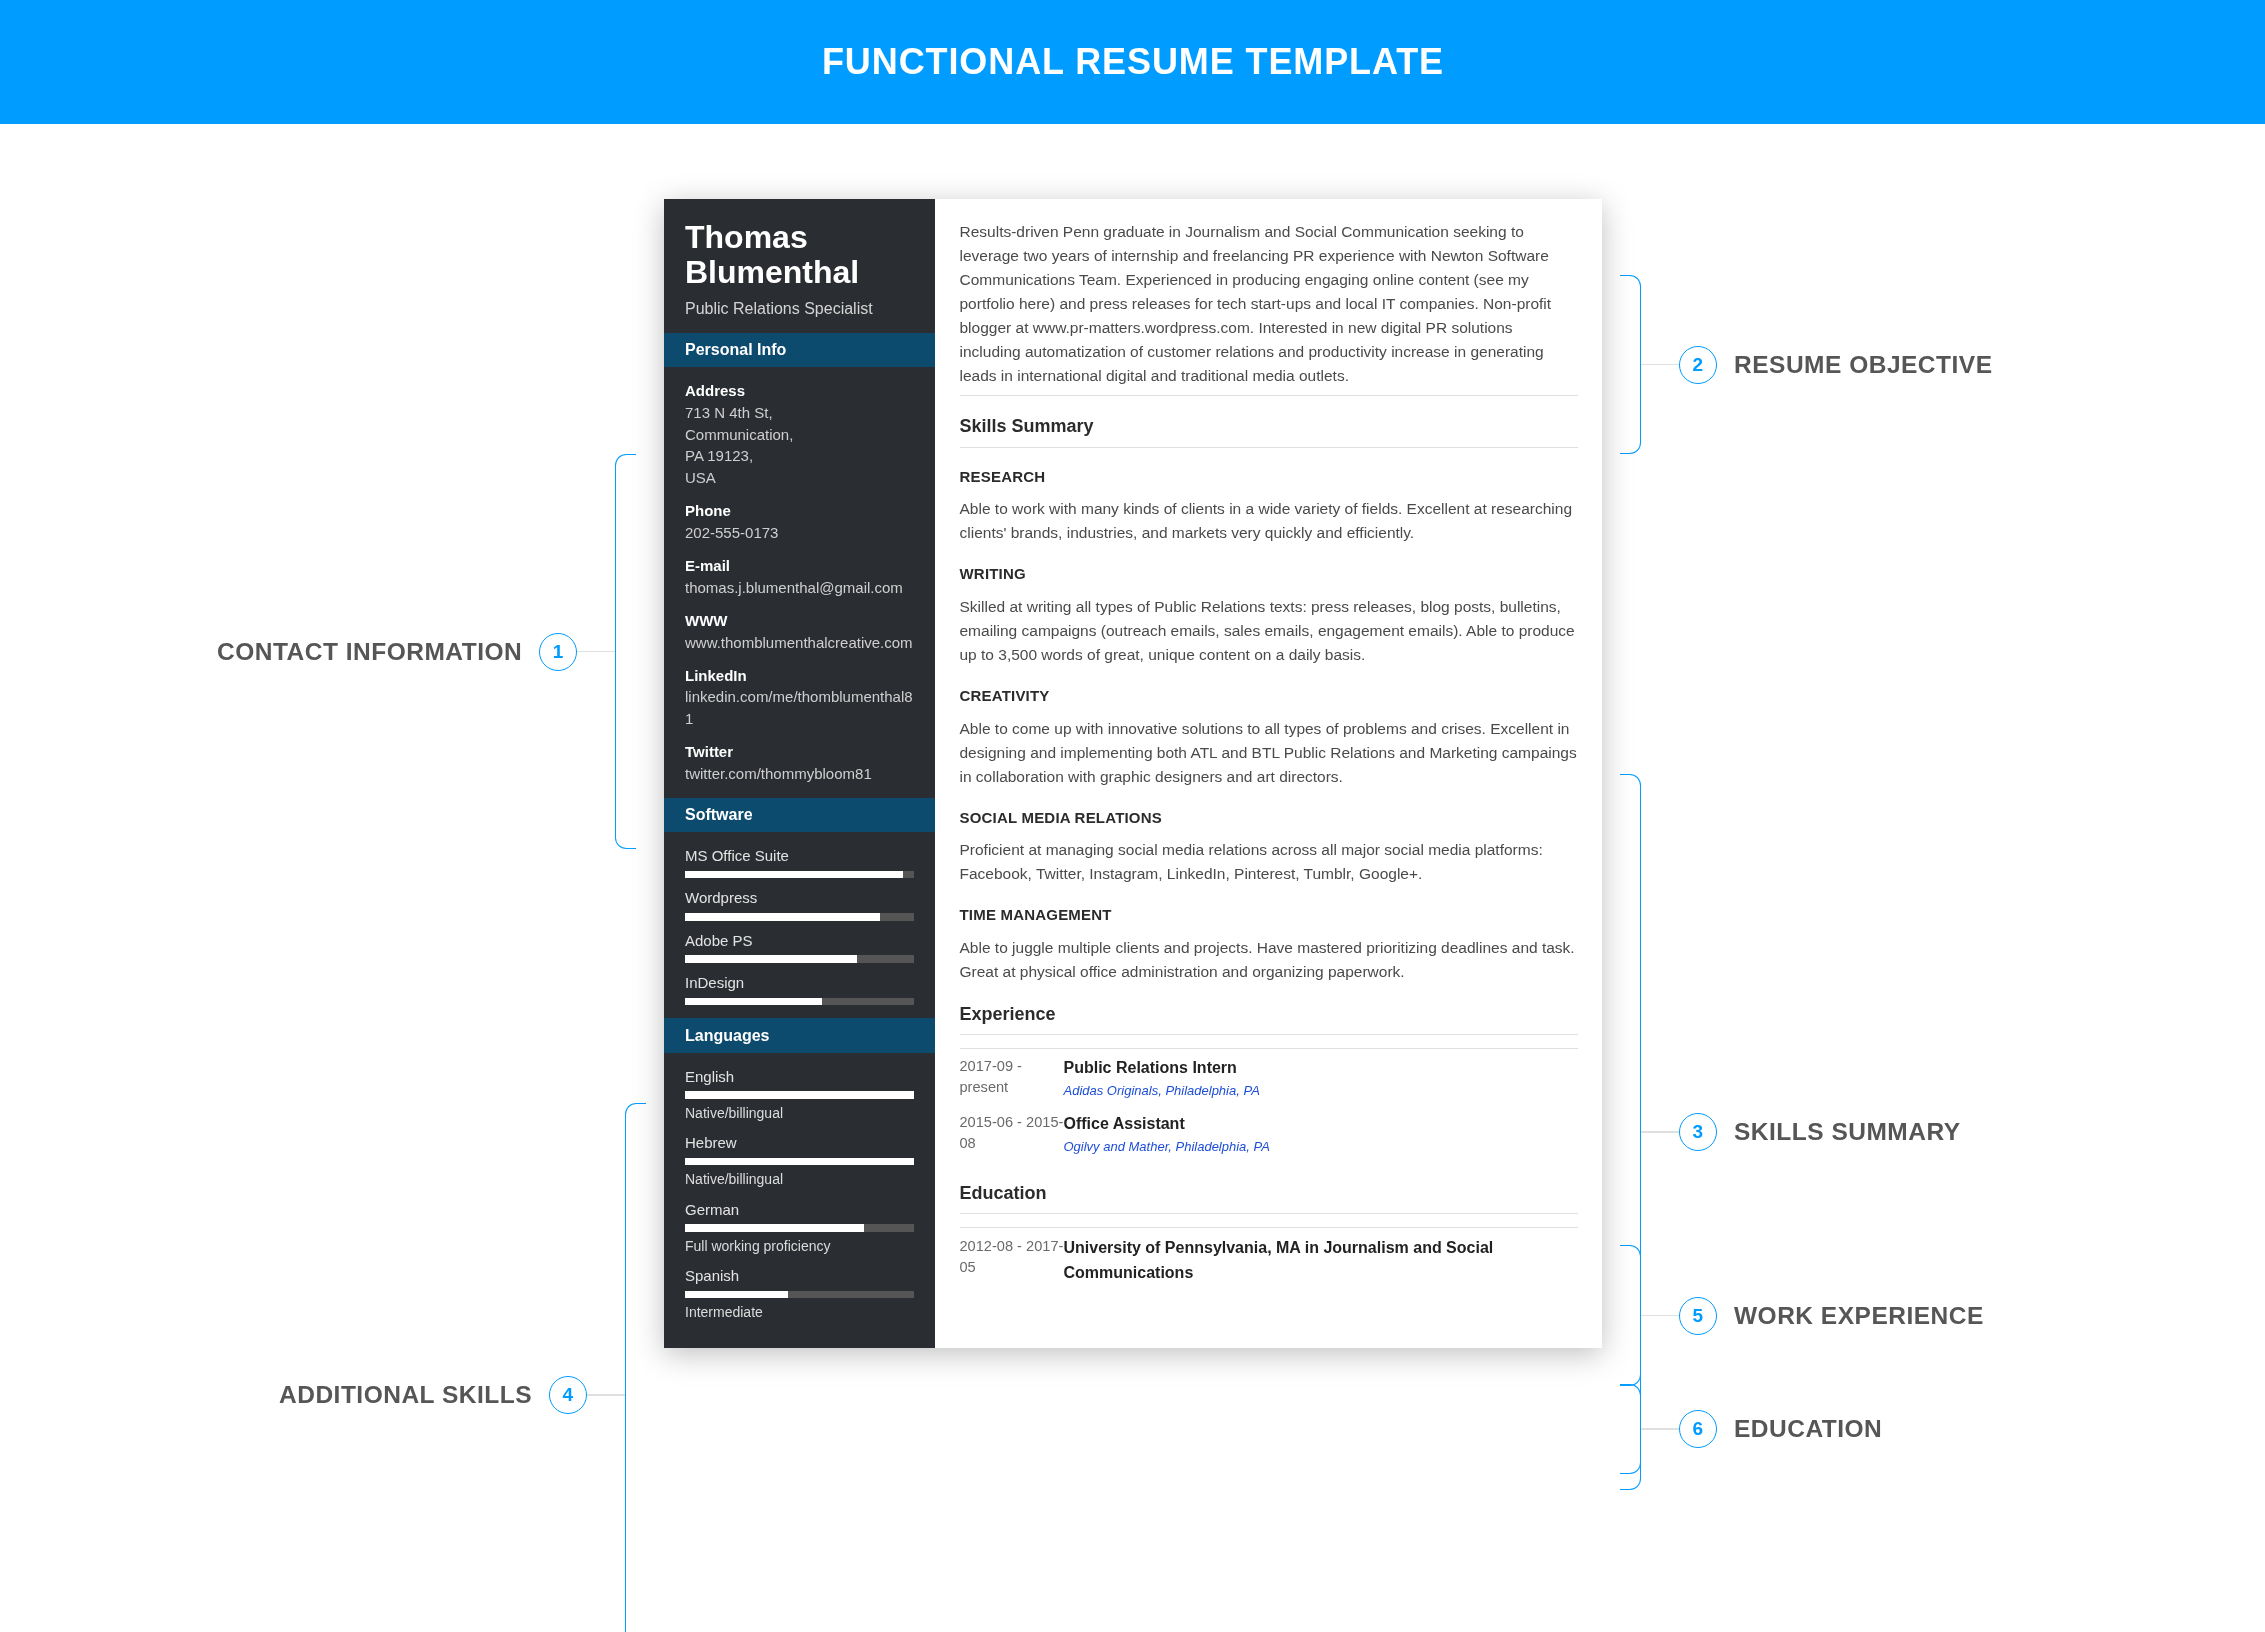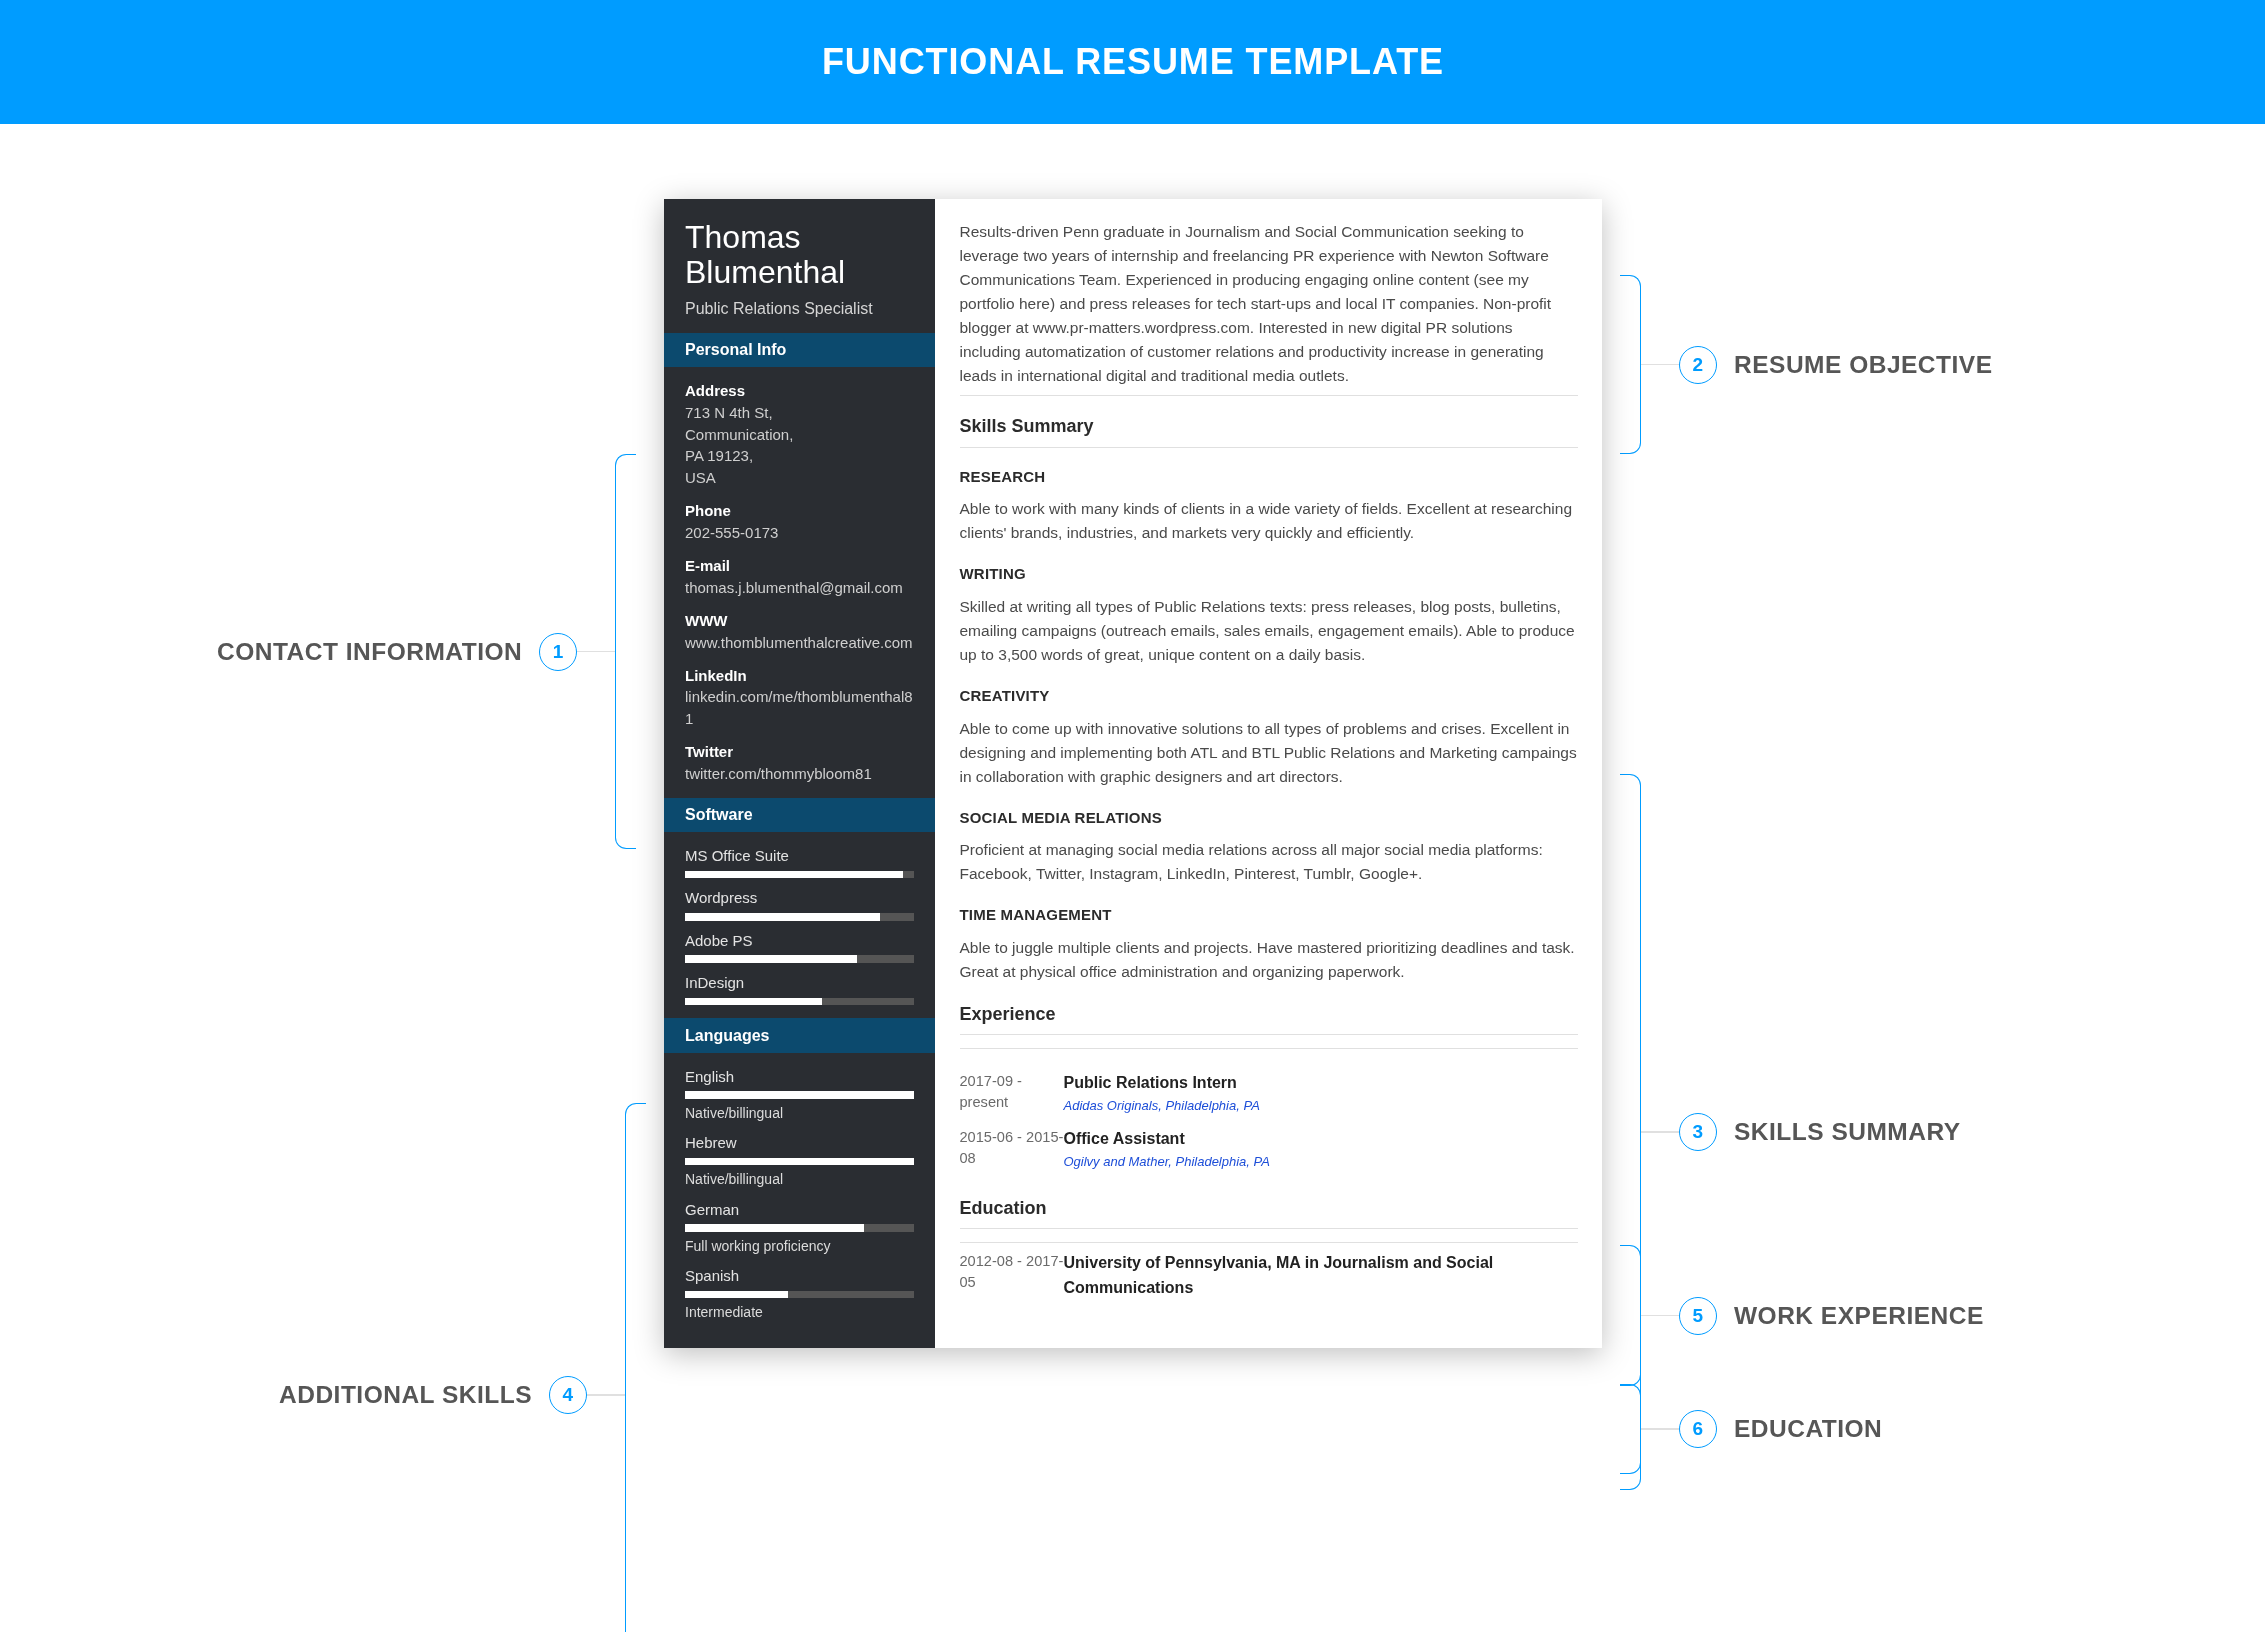--- a/index.html
+++ b/index.html
@@ -1,41 +1,41 @@
 <!DOCTYPE html>
 <html style="font-size:15px"><head>
 <meta charset="utf-8">
 <style>
   *{box-sizing:border-box;margin:0;padding:0}
   body{font-family:-apple-system,BlinkMacSystemFont,"Segoe UI",Helvetica,Arial,sans-serif;background:#fff;width:2266px;height:1633px;position:relative;overflow:hidden}
   .banner{background:#009cff;color:#fff;text-align:center;font-weight:700;font-size:36px;letter-spacing:0.9px;padding:41px 0;font-family:"Segoe UI",Arial,sans-serif}
   .stage{position:relative;width:100%;height:calc(100% - 124px)}
   .resume{position:absolute;left:50%;top:75px;transform:translateX(-50%);width:938px;background:#fff;box-shadow:0 5.6px 28px rgba(0,0,0,.25);display:flex}
   .side{width:271px;background:#2a2d32;color:#e9e9e9;padding:21px 21px 26px 21px;font-size:15px;line-height:1.45}
-  .side .name{color:#fff;font-weight:400;font-size:32px;line-height:1.08;margin-bottom:7.5px}
+  .side .name{color:#fff;font-weight:700;font-size:32px;line-height:1.08;margin-bottom:7.5px}
   .side .role{color:#d5d5d5;font-size:16px;margin-bottom:10px}
   .side .sec-head{background:#0c4a6e;color:#fff;font-weight:700;font-size:16px;padding:5.6px 9.4px;margin:13px -21px 13px -21px;padding-left:21px}
   .side .lbl{font-weight:700;color:#fff;font-size:15px;margin-top:11.3px}
   .side .val{color:#cfcfcf;font-size:15px;word-break:break-word}
   .bar-wrap{margin-top:9.4px}
   .bar-name{color:#e3e3e3;font-size:15px;margin-bottom:3.8px}
   .bar{height:7.5px;background:#555;border-radius:0;position:relative;overflow:hidden}
   .bar .fill{position:absolute;left:0;top:0;bottom:0;background:#fff}
   .bar-note{color:#dcdcdc;font-size:14px;margin-top:3.8px}
   .main{flex:1;padding:21px 24.5px 24.5px 24.5px;color:#4a4a4a;font-size:15.5px;line-height:1.55}
   .main .objective{border-bottom:0.9px solid #e0e0e0;padding-bottom:7px;margin-bottom:7px}
   .main h2{color:#2b2b2b;font-size:18px;font-weight:700;border-bottom:0.9px solid #e0e0e0;padding-bottom:5.6px;margin:17px 0 13px 0}
   .main h3{color:#2b2b2b;font-size:15px;font-weight:700;letter-spacing:0.2px;margin:17px 0 9.4px 0;text-transform:uppercase}
   .main p{margin-bottom:7.5px}
   .exp-row{display:flex;border-top:0;padding:5.6px 0}
   .exp-date{width:104px;color:#6a6a6a;font-size:14.6px;line-height:1.45}
   .exp-body{flex:1}
   .exp-title{font-weight:700;color:#222;font-size:16px}
   .exp-org{font-style:italic;color:#1d4ed8;font-size:13px}
-  .exp-block{border-top:0.9px solid #e0e0e0;padding-top:16px}
+  .exp-block{border-top:0.9px solid #e0e0e0;padding-top:1px}
   .edu-block{border-top:0.9px solid #e0e0e0;padding-top:2px}
 
   
   .callout{position:absolute;display:flex;align-items:center;color:#565656;font-weight:700;font-size:24.5px;letter-spacing:0.5px}
   .callout.left{flex-direction:row}
   .callout.right{flex-direction:row}
   .num{width:38px;height:38px;border:1.9px solid #009cff;border-radius:50%;color:#009cff;display:flex;align-items:center;justify-content:center;font-size:19px;font-weight:600;background:#fff}
   .lead{height:1.9px;background:#e0e0e0;flex:0 0 auto}
   .brace{width:21px;border:1.9px solid #009cff;border-left:none;border-radius:0 11.3px 11.3px 0}
   .brace.left{border:1.9px solid #009cff;border-right:none;border-radius:11.3px 0 0 11.3px}

